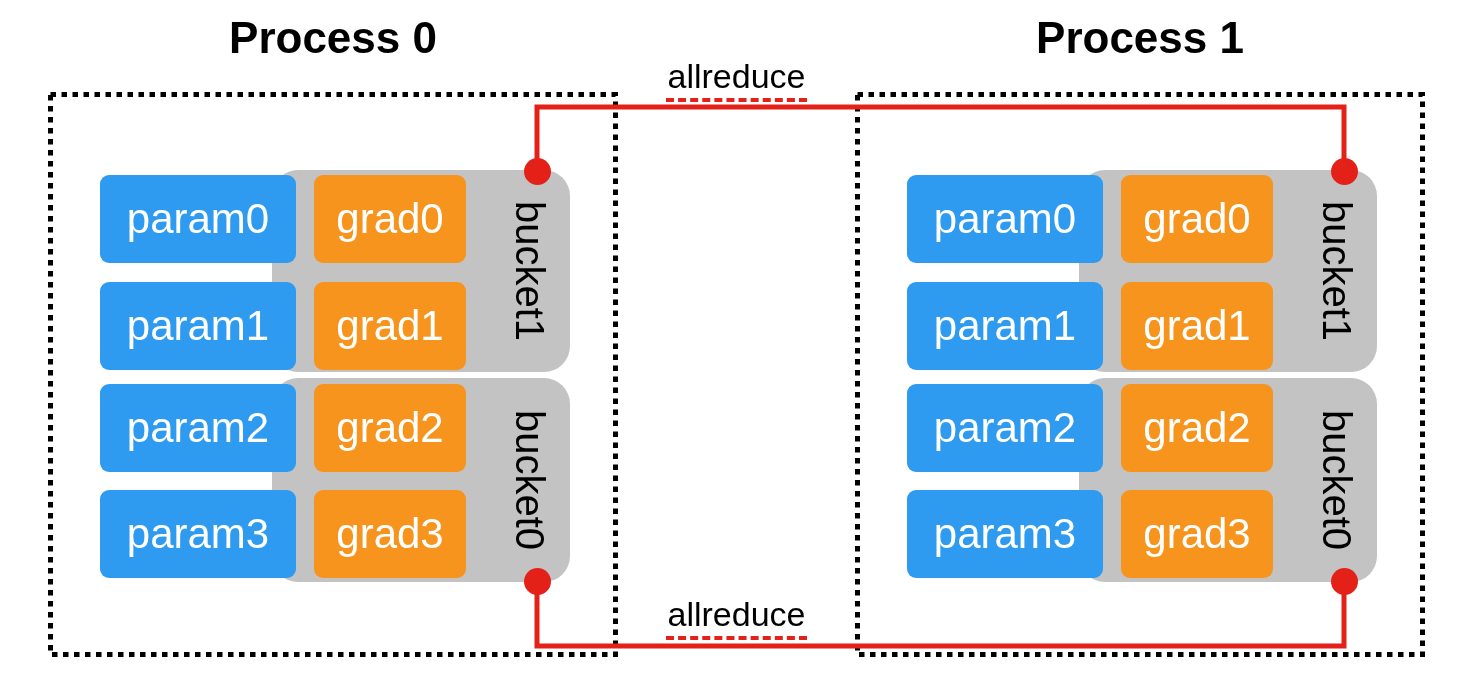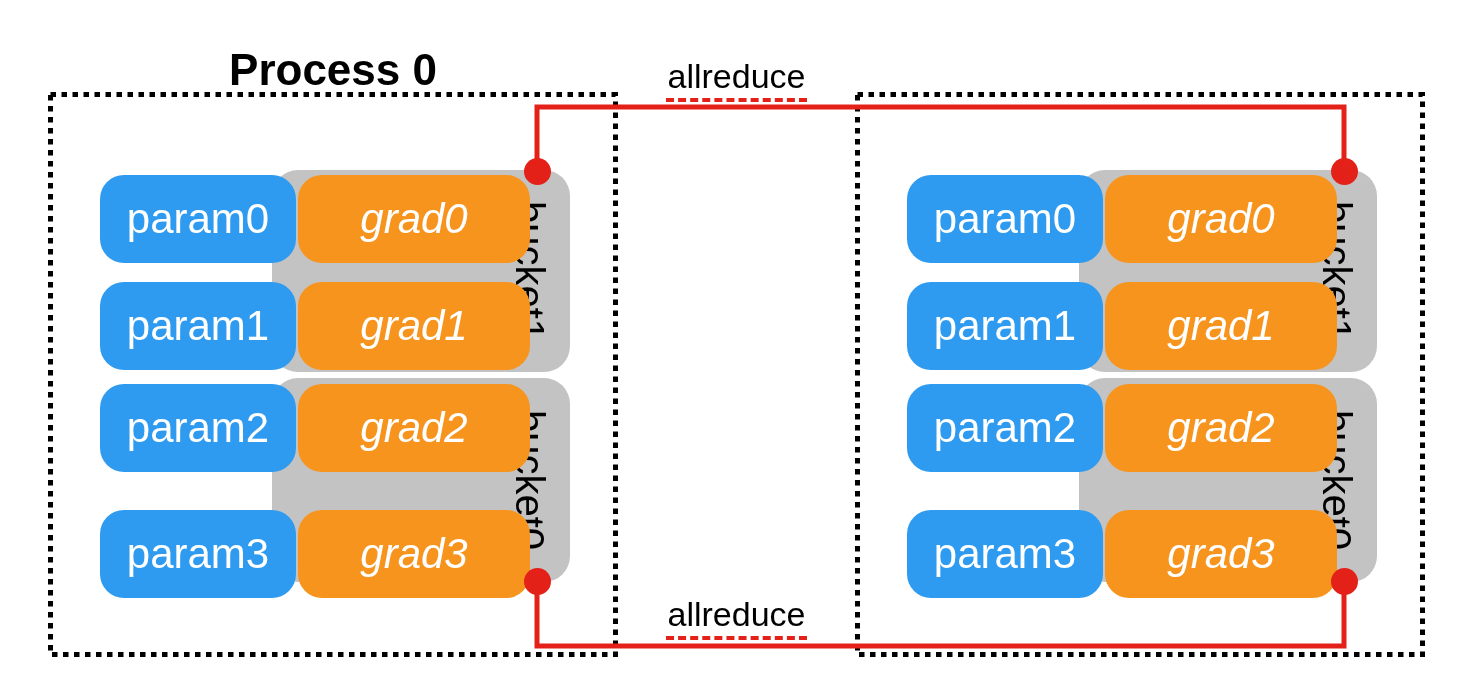--- a/index.html
+++ b/index.html
@@ -5,51 +5,50 @@
   html,body{margin:0;padding:0;background:#ffffff;}
   .canvas{
     position:relative;width:1458px;height:688px;background:#ffffff;
     font-family:"Liberation Sans",sans-serif;overflow:hidden;
   }
   svg.underlay{position:absolute;left:0;top:0;width:1458px;height:688px;}
   .process-title{
     position:absolute;top:14px;width:570px;text-align:center;
     font-size:44px;font-weight:bold;color:#000;line-height:1.1;
     letter-spacing:0px;
-    margin-top:32px;
   }
   #title-0{left:48px;}
   #title-1{left:855px;}
   .process{position:absolute;top:92px;width:570px;height:565px;}
   #process-0{left:48px;}
   #process-1{left:855px;}
   .bucket{
     position:absolute;left:224px;width:298px;background:#C3C3C3;border-radius:26px;
   }
   .bucket.b-top{top:78px;height:202px;}
   .bucket.b-bottom{top:286px;height:204px;}
   .bucket-label-wrap{
     position:absolute;left:218px;top:0;width:80px;height:100%;
     display:flex;align-items:center;justify-content:center;
   }
   .bucket-label{
     writing-mode:vertical-rl;font-size:40px;color:#000;line-height:1;
     white-space:nowrap;
   }
   .chip{
-    position:absolute;height:88px;border-radius:24px;
+    position:absolute;height:88px;border-radius:9px;
     display:flex;align-items:center;justify-content:center;
     color:#ffffff;font-size:42px;line-height:1;
   }
   .chip.param{left:52px;width:196px;background:#2E9BF0;}
-  .chip.grad{left:250px;width:232px;background:#F7941E;font-style:italic;}
+  .chip.grad{left:266px;width:152px;background:#F7941E;}
   .row-0{top:83px;}
   .row-1{top:190px;}
   .row-2{top:292px;text-align:center;}
-  .row-3{top:398px;margin-top:20px;}
+  .row-3{top:398px;}
   .dot{
     position:absolute;width:27px;height:27px;border-radius:50%;
     background:#E32119;z-index:6;left:476px;
   }
   .dot.d-top{top:66px;}
   .dot.d-bottom{top:476px;}
   .allreduce-label{
     position:absolute;left:618px;width:237px;text-align:center;
     font-size:34px;color:#000000;line-height:1.05;z-index:4;
   }
@@ -65,20 +64,21 @@
 <div class="canvas">
 
   <svg class="underlay" viewBox="0 0 1458 688" xmlns="http://www.w3.org/2000/svg">
     <rect x="50.5" y="94.5" width="565" height="560" fill="none" stroke="#000000" stroke-width="5" stroke-dasharray="5.5 5.5"></rect>
     <rect x="857.5" y="94.5" width="565" height="560" fill="none" stroke="#000000" stroke-width="5" stroke-dasharray="5.5 5.5"></rect>
     <path d="M 537 171 L 537 107 L 1344 107 L 1344 171" fill="none" stroke="#E32119" stroke-width="5"></path>
     <path d="M 537 581 L 537 646 L 1344 646 L 1344 581" fill="none" stroke="#E32119" stroke-width="5"></path>
   </svg>
 
   <div class="process-title" id="title-0">Process 0</div>
+  <div class="process-title" id="title-1">Process 1</div>
 
   <div class="allreduce-label ar-top">
     <span>allreduce</span>
   </div>
   <div class="allreduce-label ar-bottom">
     <span>allreduce</span>
   </div>
 
   <div class="process" id="process-0">
     <div class="bucket b-top">

